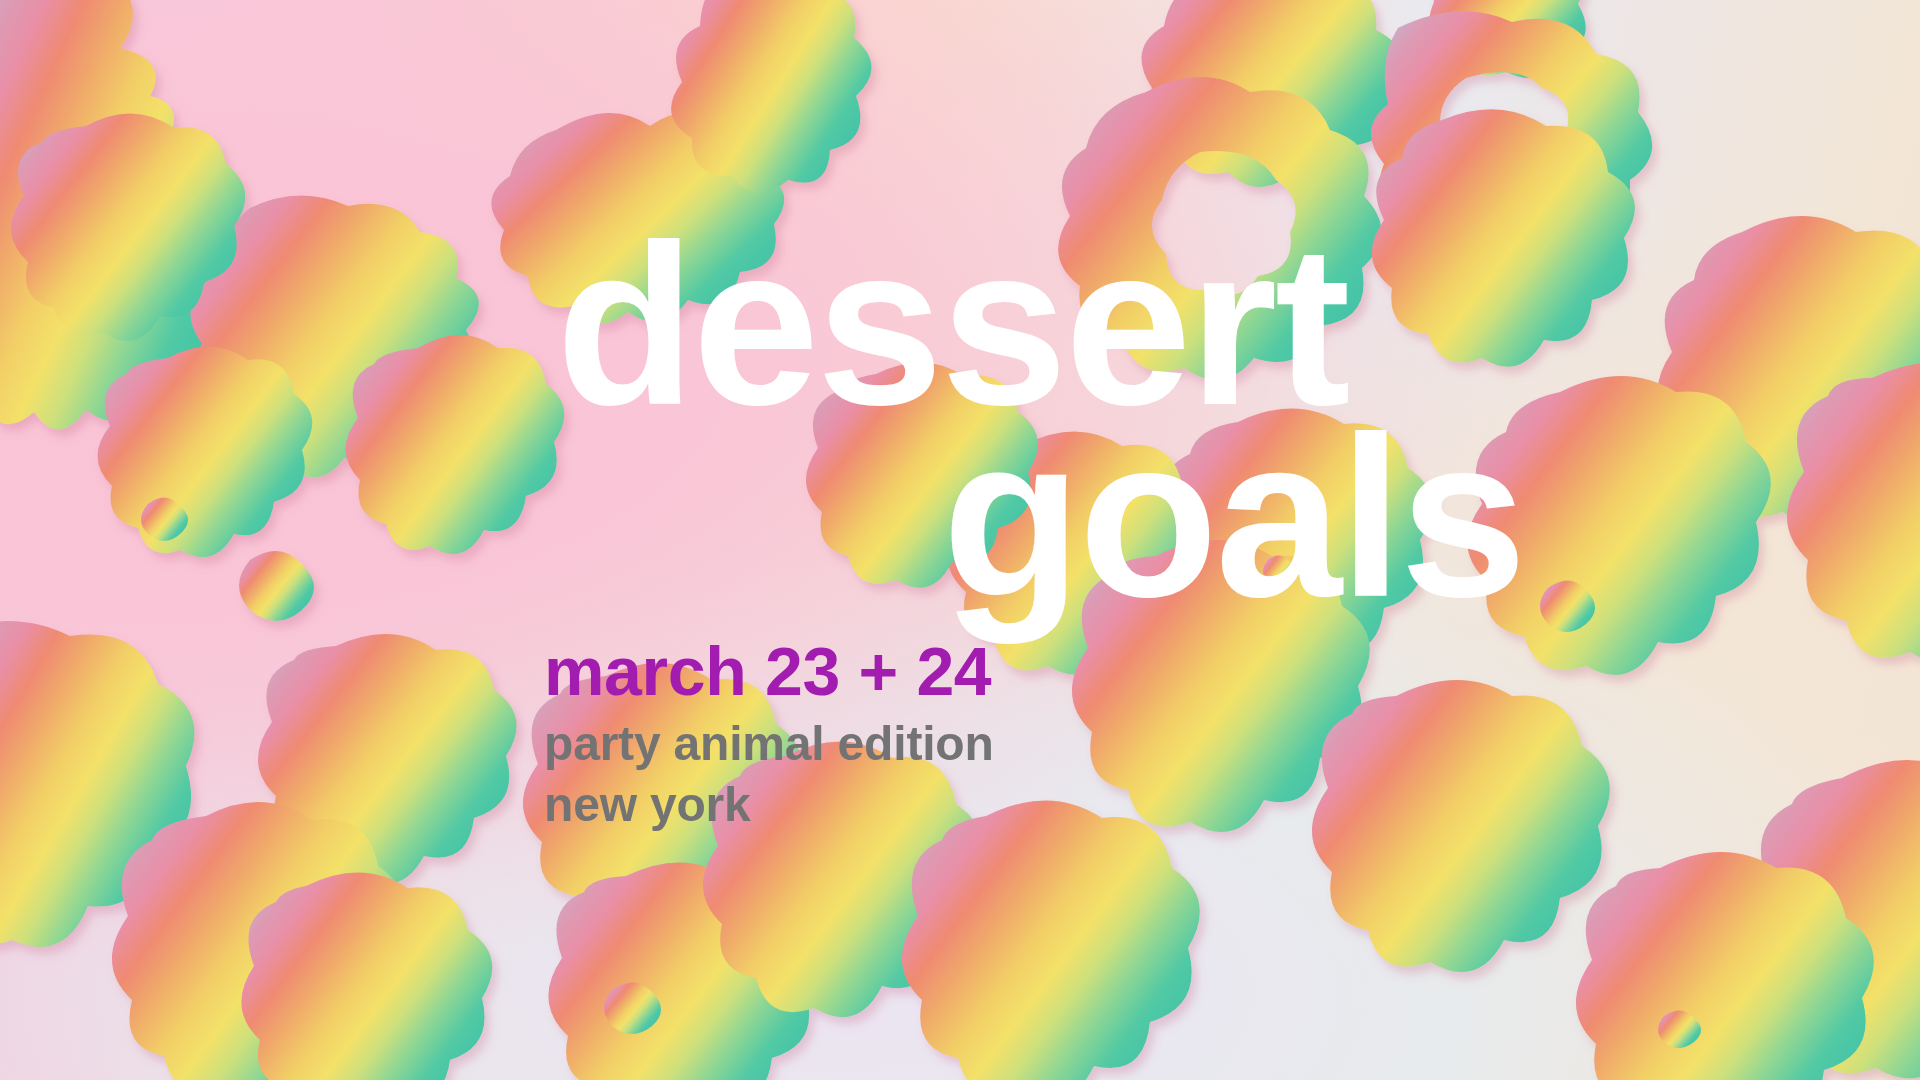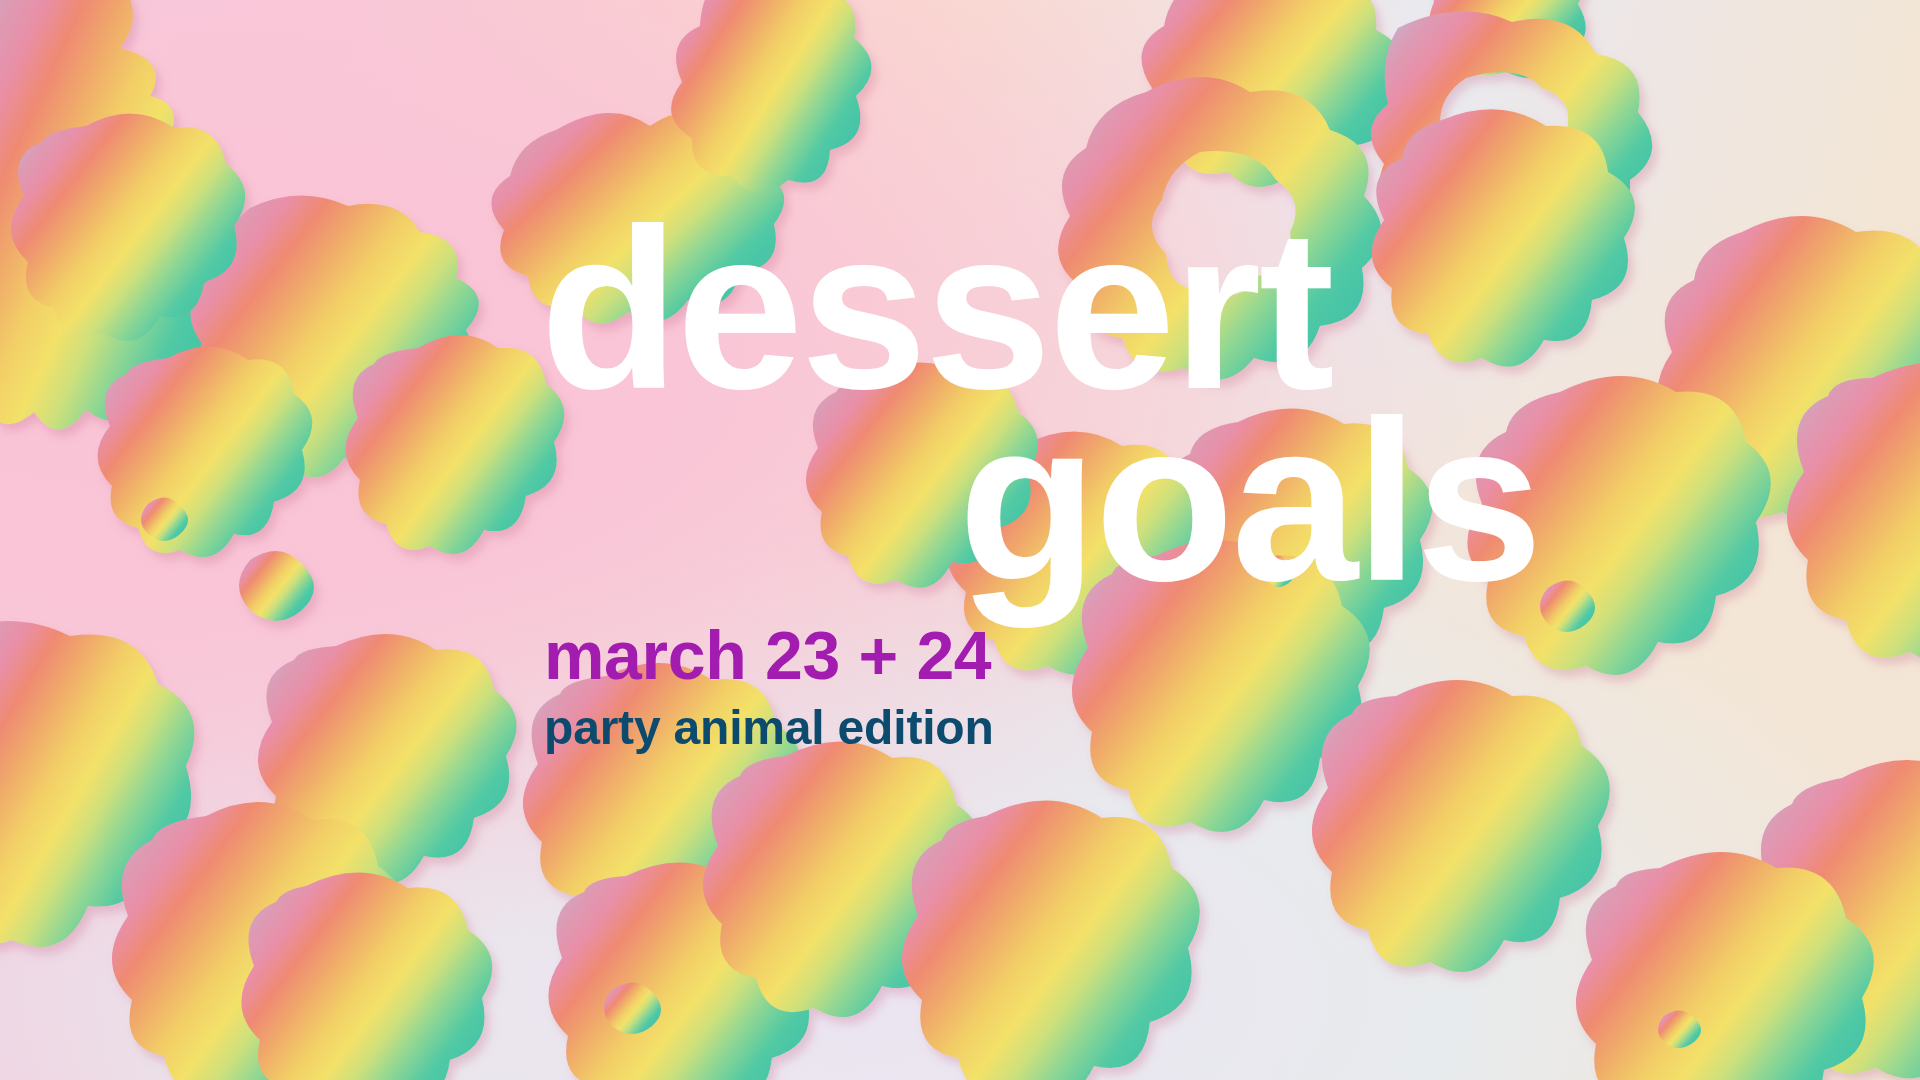--- a/index.html
+++ b/index.html
@@ -53,21 +53,21 @@
     width: 1000px;
   }
 
   .headline {
     font-family: "Liberation Sans", sans-serif;
     font-weight: bold;
     font-size: 228px;
     line-height: 0.84;
     letter-spacing: -0.012em;
     color: #ffffff;
-    margin: 0;
+    margin: 16px;
     white-space: nowrap;
   }
   .headline .ln2 { display: block; text-align: right; }
 
   .date-line {
     font-family: "Liberation Sans", sans-serif;
     font-weight: bold;
     font-size: 68px;
     line-height: 1.0;
     letter-spacing: -0.005em;
@@ -75,21 +75,21 @@
     margin: 24px 0 0 4px;
     white-space: nowrap;
   }
 
   .sub-line {
     font-family: "Liberation Sans", sans-serif;
     font-weight: bold;
     font-size: 48px;
     line-height: 1.22;
     letter-spacing: -0.004em;
-    color: #0c4a6e;
+    color: #737373;
     margin: 10px 0 0 4px;
     white-space: nowrap;
   }
   .sub-line.second { margin-top: 2px; }
 </style>
 </head>
 <body>
 
 <div id="poster">
 
@@ -189,15 +189,16 @@
     </g>
   </svg>
 
   <div class="type-block">
     <h1 class="headline">
       <span>dessert</span>
       <span class="ln2">goals</span>
     </h1>
     <div class="date-line">march 23 + 24</div>
     <div class="sub-line">party animal edition</div>
+    <div class="sub-line second">new york</div>
   </div>
 
 </div>
 
 </body></html>

